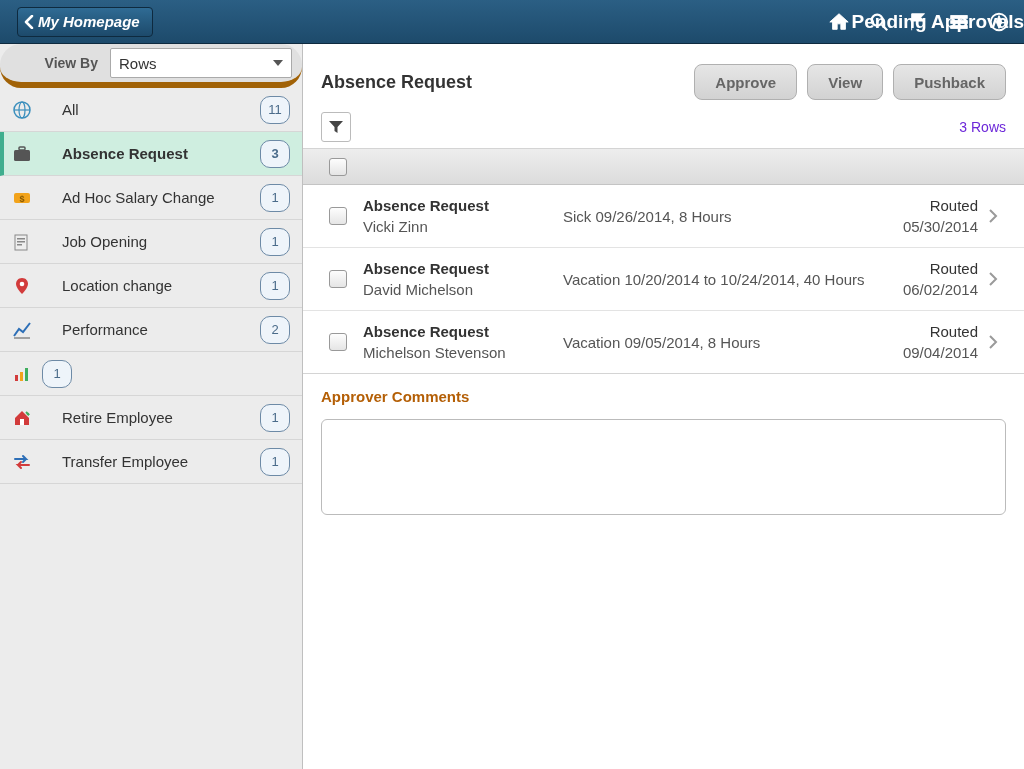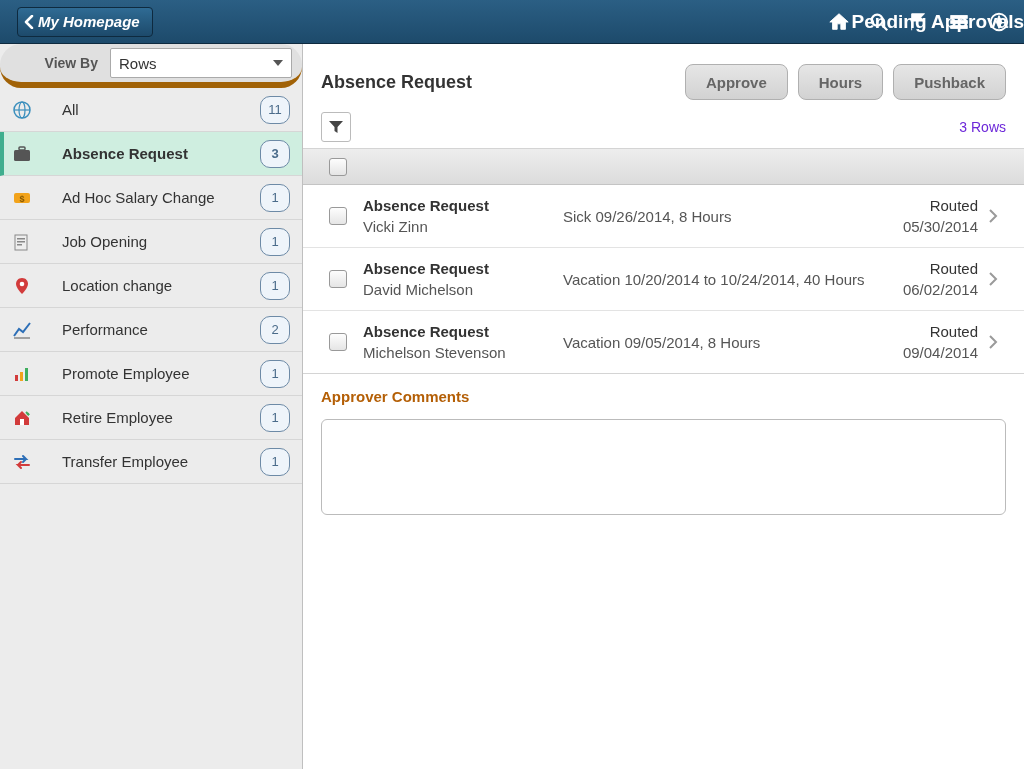--- a/index.html
+++ b/index.html
@@ -333,21 +333,20 @@
       </li>
 
       <li class="sb-item">
         <span class="sb-icon">
             <svg width="20" height="20" viewBox="0 0 20 20">
               <rect x="3" y="11" width="3" height="6" fill="#d23b3b"></rect>
               <rect x="8" y="8" width="3" height="9" fill="#f2a31b"></rect>
               <rect x="13" y="4" width="3" height="13" fill="#3fae5e"></rect>
             </svg>
           </span>
-        <span class="sb-label">Promote Employee</span>
         <span class="badge">1</span>
       </li>
 
       <li class="sb-item">
         <span class="sb-icon">
             <svg width="20" height="20" viewBox="0 0 20 20">
               <path d="M3 10 L10 3 L17 10 V17 H3 Z" fill="#d23b3b"></path>
               <rect x="8" y="11" width="4" height="6" fill="#fff"></rect>
               <path d="M14 4 L17 7" stroke="#3fae5e" stroke-width="2"></path>
               <path d="M17 7 L15 6 M17 7 L16 5" stroke="#3fae5e" stroke-width="1.5"></path>
@@ -368,21 +367,21 @@
         <span class="badge">1</span>
       </li>
 
     </ul>
   </aside>
 
   <section class="main">
     <div class="main-header">
       <h2>Absence Request</h2>
       <button class="action-btn">Approve</button>
-      <button class="action-btn">Hours</button>
+      <button class="action-btn">View</button>
       <button class="action-btn">Pushback</button>
     </div>
 
     <div class="filter-row">
       <div class="filter-btn">
         <svg width="16" height="16" viewBox="0 0 16 16">
             <path d="M1 2 H15 L9.5 8 V14 L6.5 12 V8 Z" fill="#444"></path>
           </svg>
       </div>
       <span class="rows-count">3 Rows</span>

